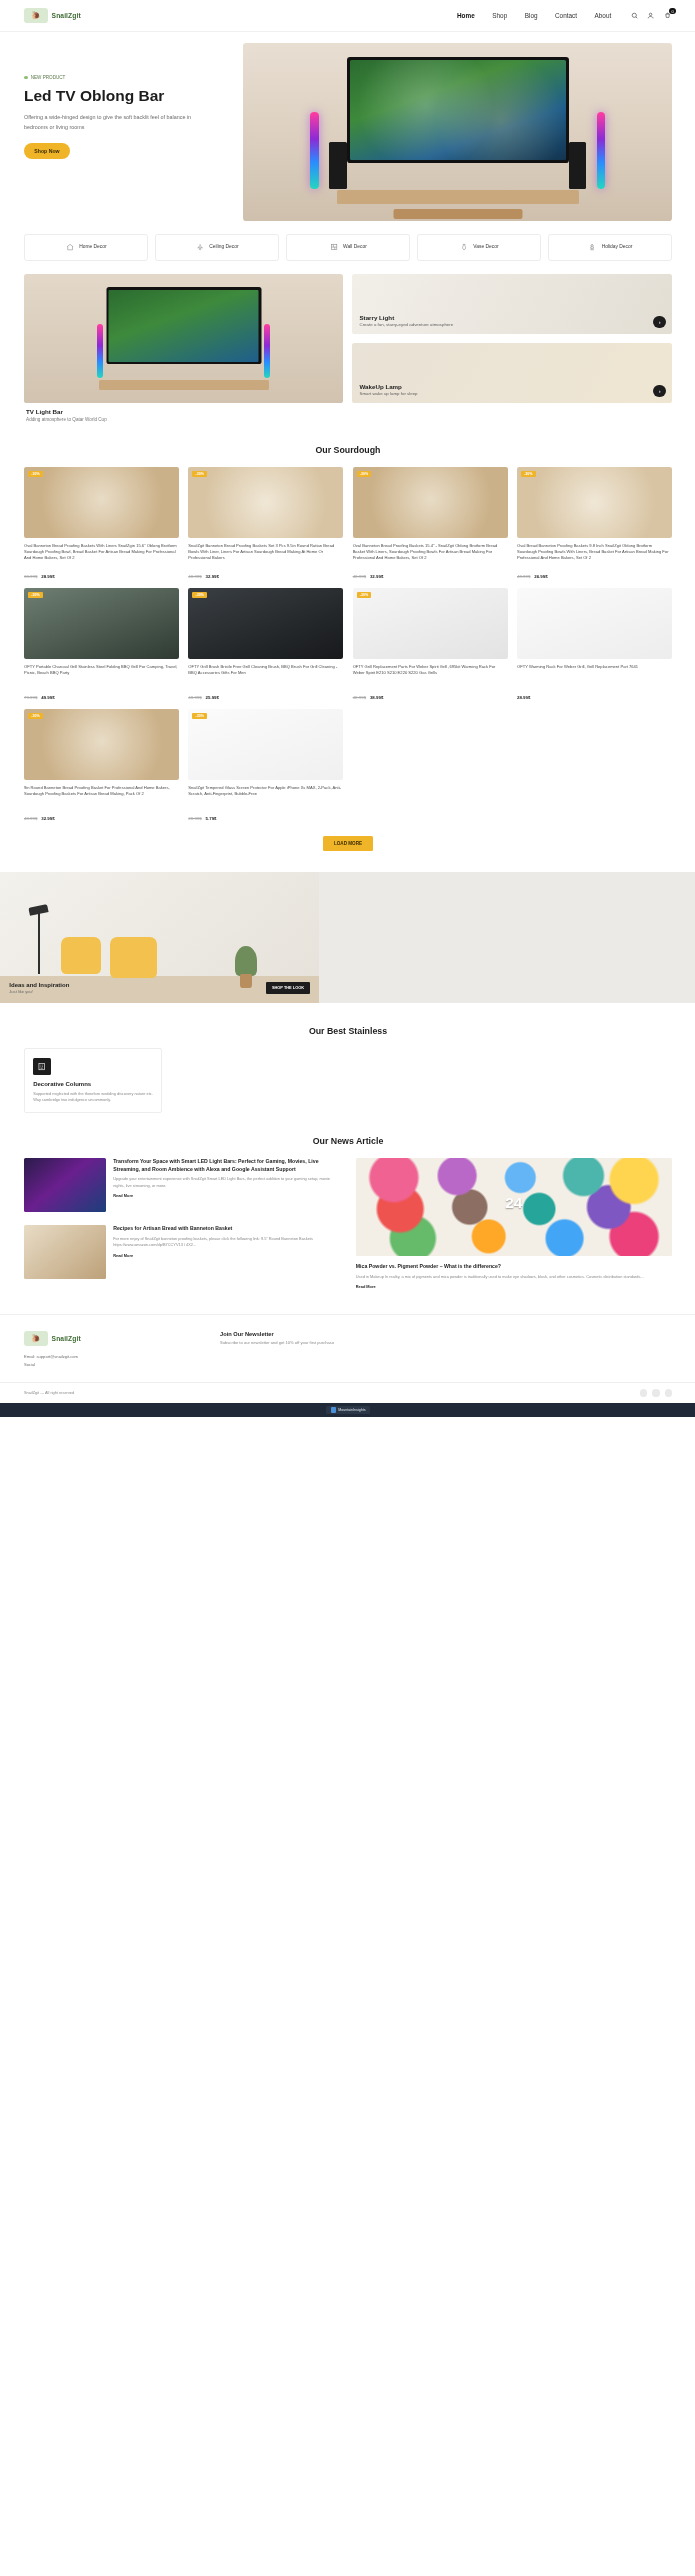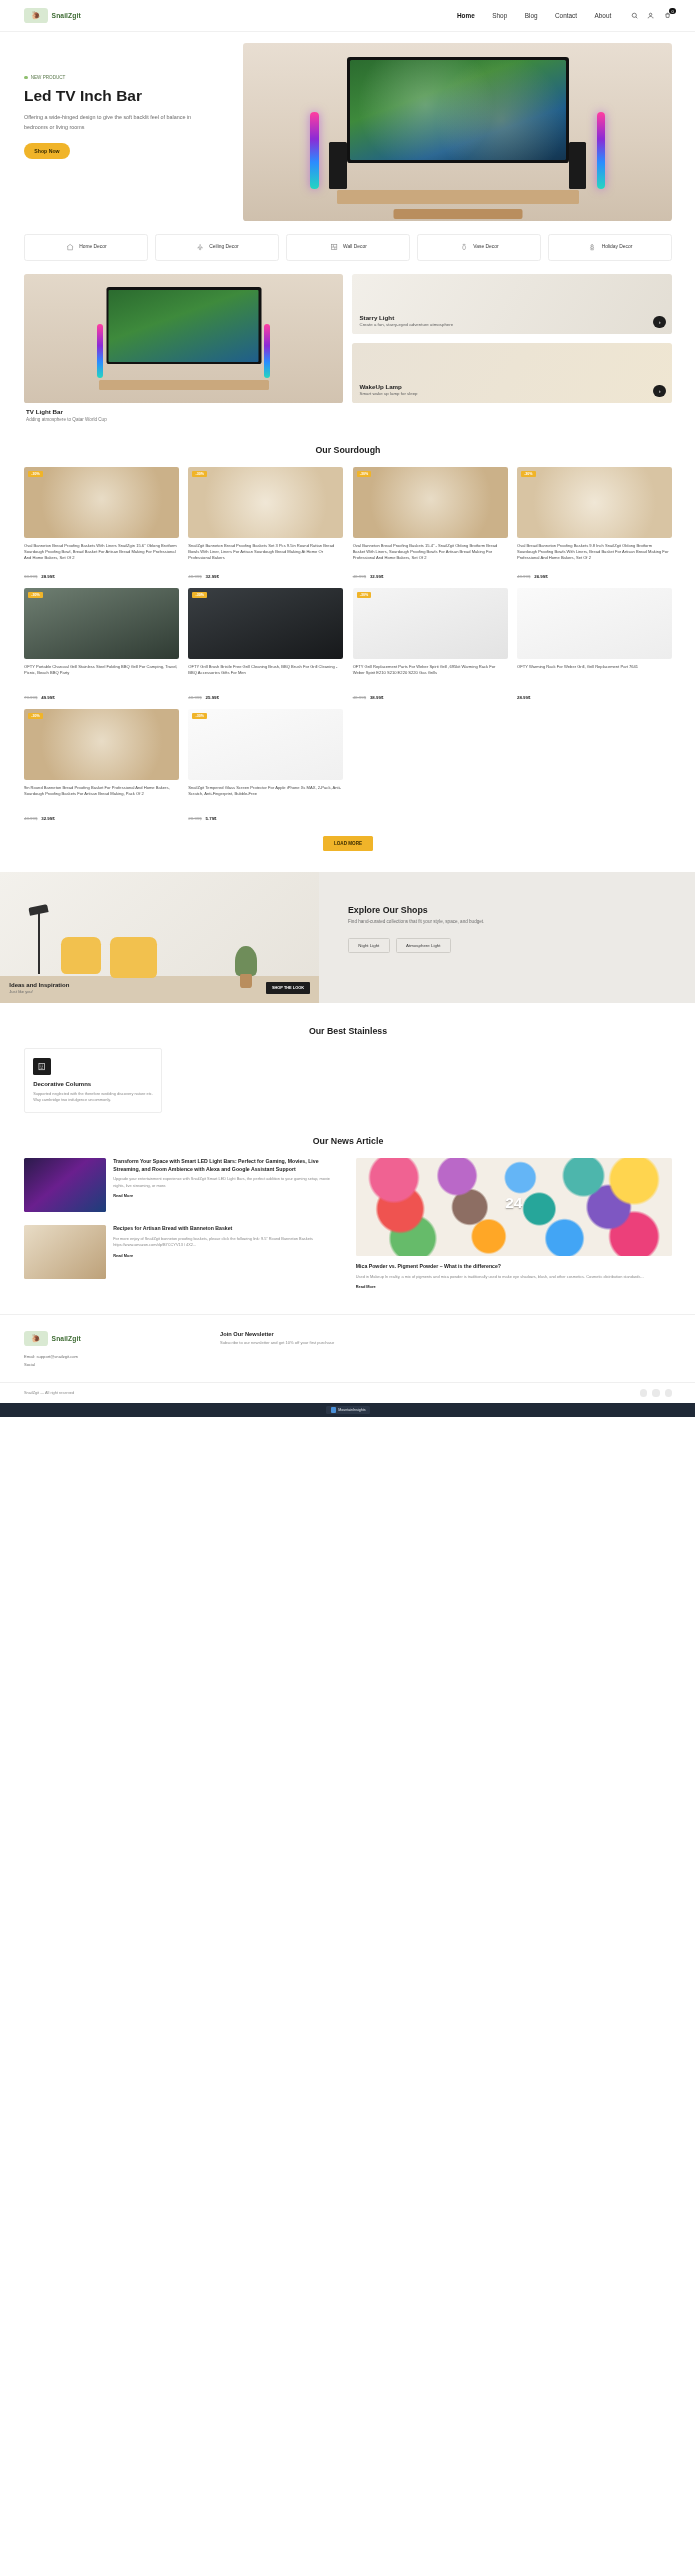--- a/index.html
+++ b/index.html
@@ -282,21 +282,21 @@
       </div>
     </div>
   </div>
 
   <div class="hero">
     <div class="hero-left">
       <div class="badge-new">
         <span class="dot"></span>
         <span>NEW PRODUCT</span>
       </div>
-      <div class="hero-title">Led TV Inch Bar</div>
+      <div class="hero-title">Led TV Oblong Bar</div>
       <div class="hero-desc">Offering a wide-hinged design to give the soft backlit feel of balance in bedrooms or living rooms</div>
       <button class="btn-shop">Shop Now</button>
     </div>
     <div class="hero-right">
       <div class="tv">
           <div class="tv-screen"></div>
         </div>
       <div class="lightbar l"></div>
       <div class="lightbar r"></div>
       <div class="speaker l"></div>
@@ -512,28 +512,20 @@
       <div class="plant"></div>
       <div class="pot"></div>
       <div class="explore-caption">
         <div>
           <div class="t">Ideas and Inspiration</div>
           <div class="s">Just like you!</div>
         </div>
         <button class="btn-look">SHOP THE LOOK</button>
       </div>
     </div>
-    <div class="explore-right">
-      <div class="explore-h">Explore Our Shops</div>
-      <div class="explore-p">Find hand-curated collections that fit your style, space, and budget.</div>
-      <div class="explore-btns">
-        <button class="pill">Night Light</button>
-        <button class="pill">Atmosphere Light</button>
-      </div>
-    </div>
   </div>
 
   <div class="section-title">Our Best Stainless</div>
   <div class="services">
     <div class="service-card">
       <div class="service-ico">
         <svg width="9.3" height="9.3" viewBox="0 0 24 24" fill="none" stroke="#fff" stroke-width="1.6">
             <rect x="5" y="4" width="14" height="16"></rect>
             <path d="M9 8h2M13 8h2M9 12h2M13 12h2M9 16h6"></path>
           </svg>

